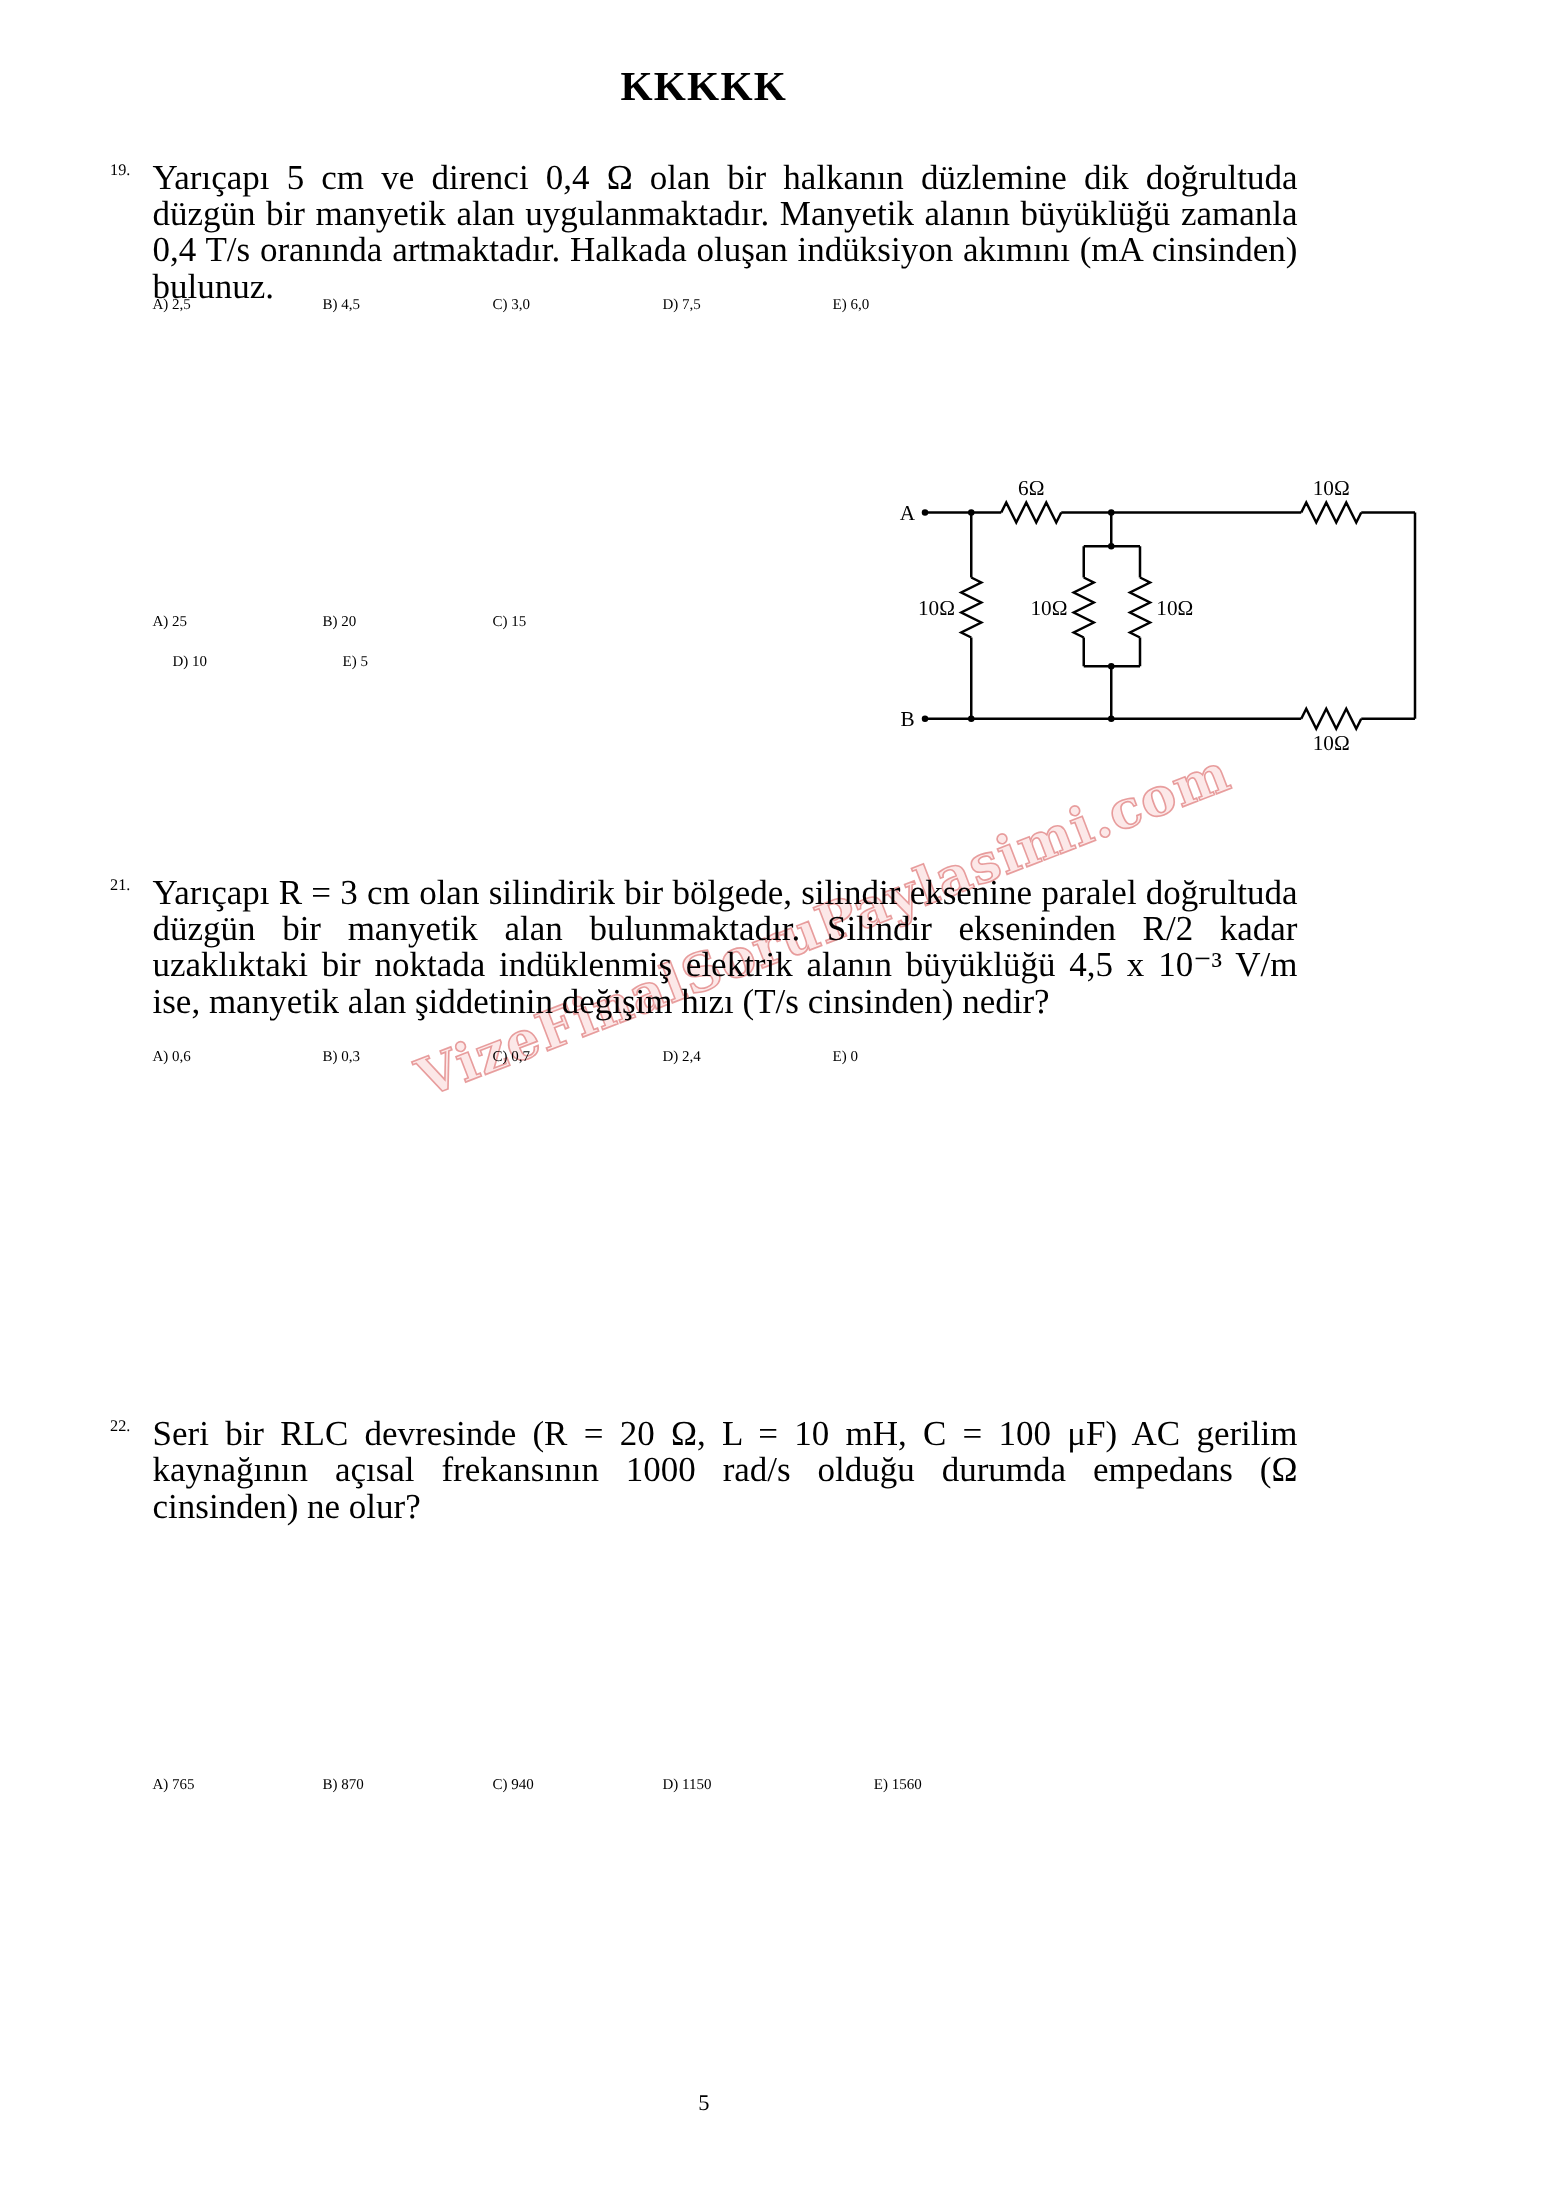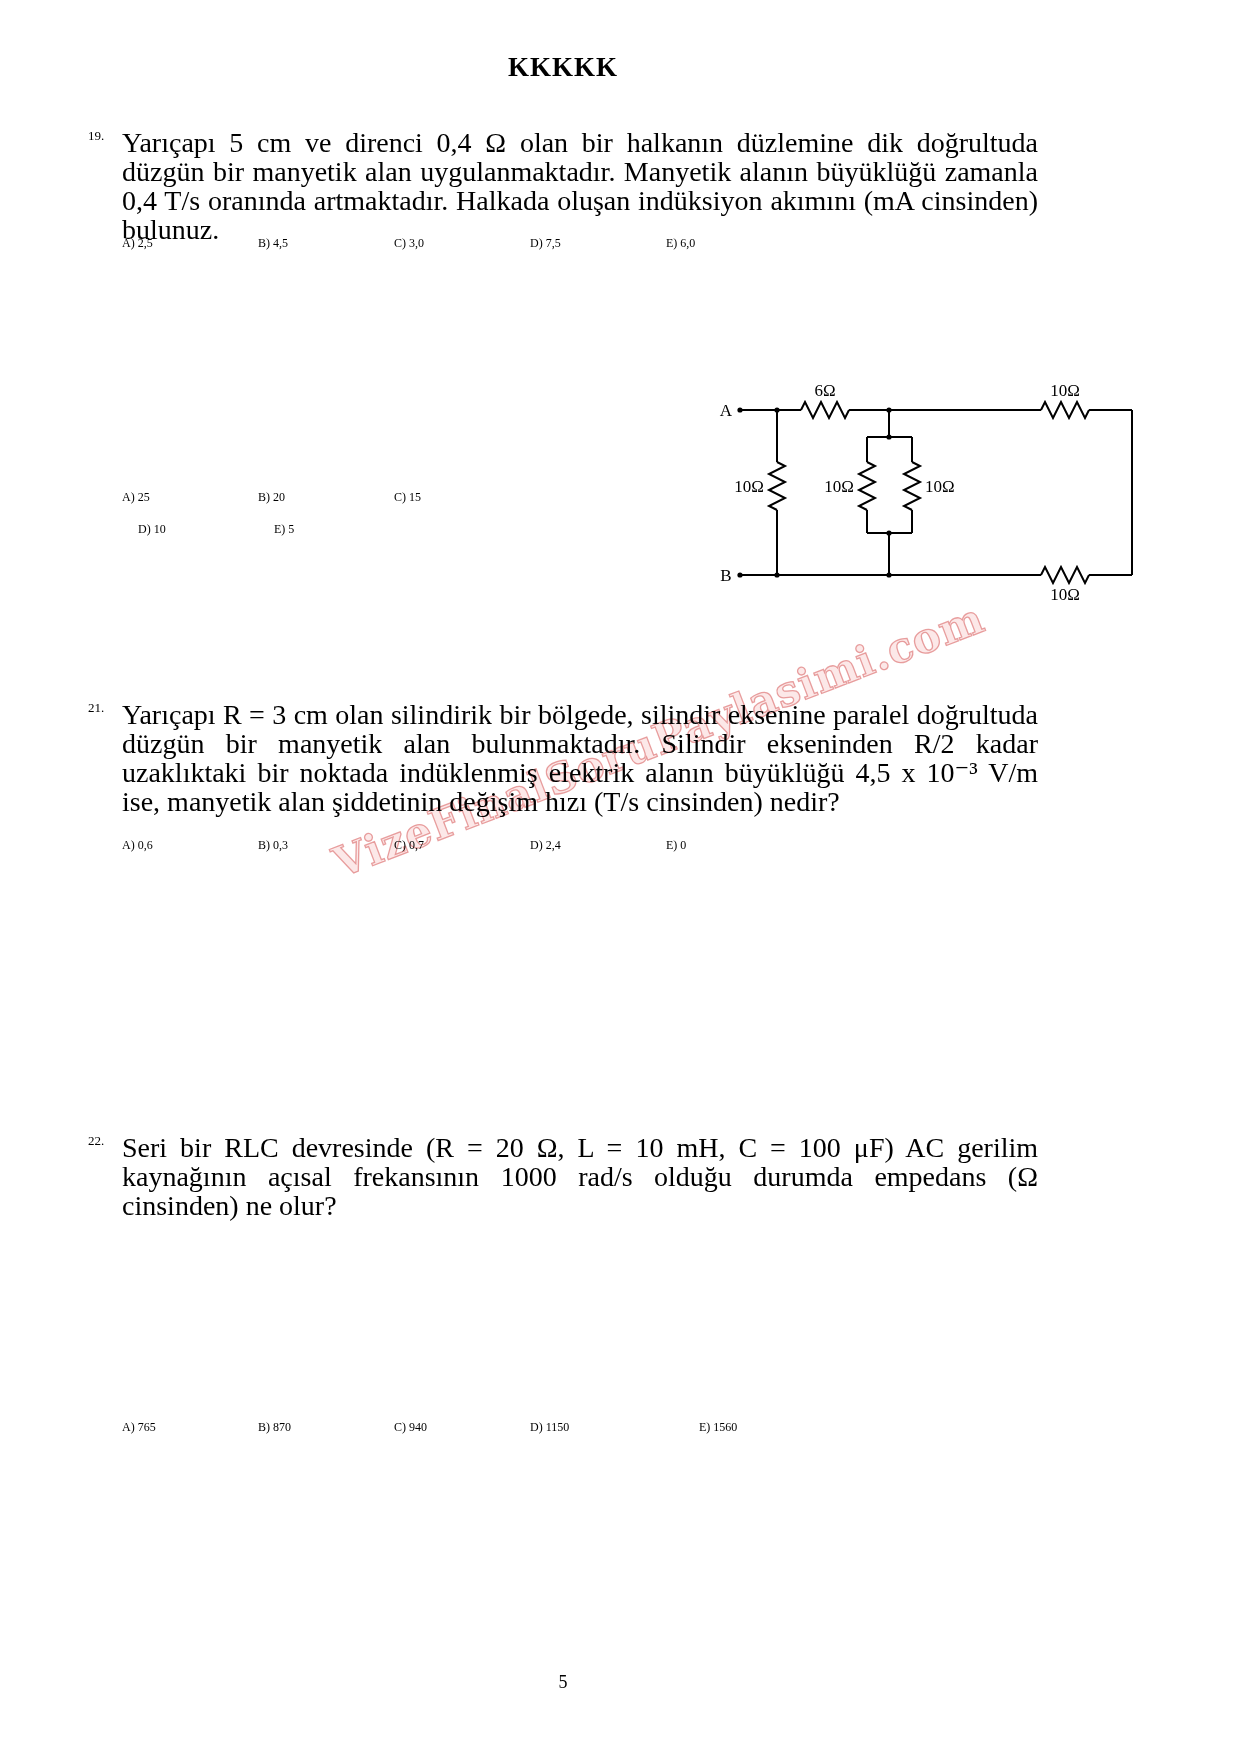--- a/index.html
+++ b/index.html
@@ -10,21 +10,21 @@
     color: #000;
   }
   #page {
     position: relative;
     width: 1240px; height: 1754px;
     overflow: hidden;
   }
   .doc-title {
     position: absolute; left: 88px; top: 52px; width: 950px;
     text-align: center;
-    font-size: 27px; font-weight: bold; letter-spacing: 1px;
+    font-size: 33px; font-weight: bold; letter-spacing: 1px;
   }
   .question { position: absolute; }
   .qnum { position: absolute; left: 0; top: 0; font-size: 13px; }
   .qtext {
     margin-left: 34px;
     font-size: 28px; line-height: 29px;
     text-align: justify; text-justify: inter-word;
   }
   .opts { position: absolute; font-size: 12px; white-space: nowrap; }
   .opts .opt { display: inline-block; width: 133px; }

